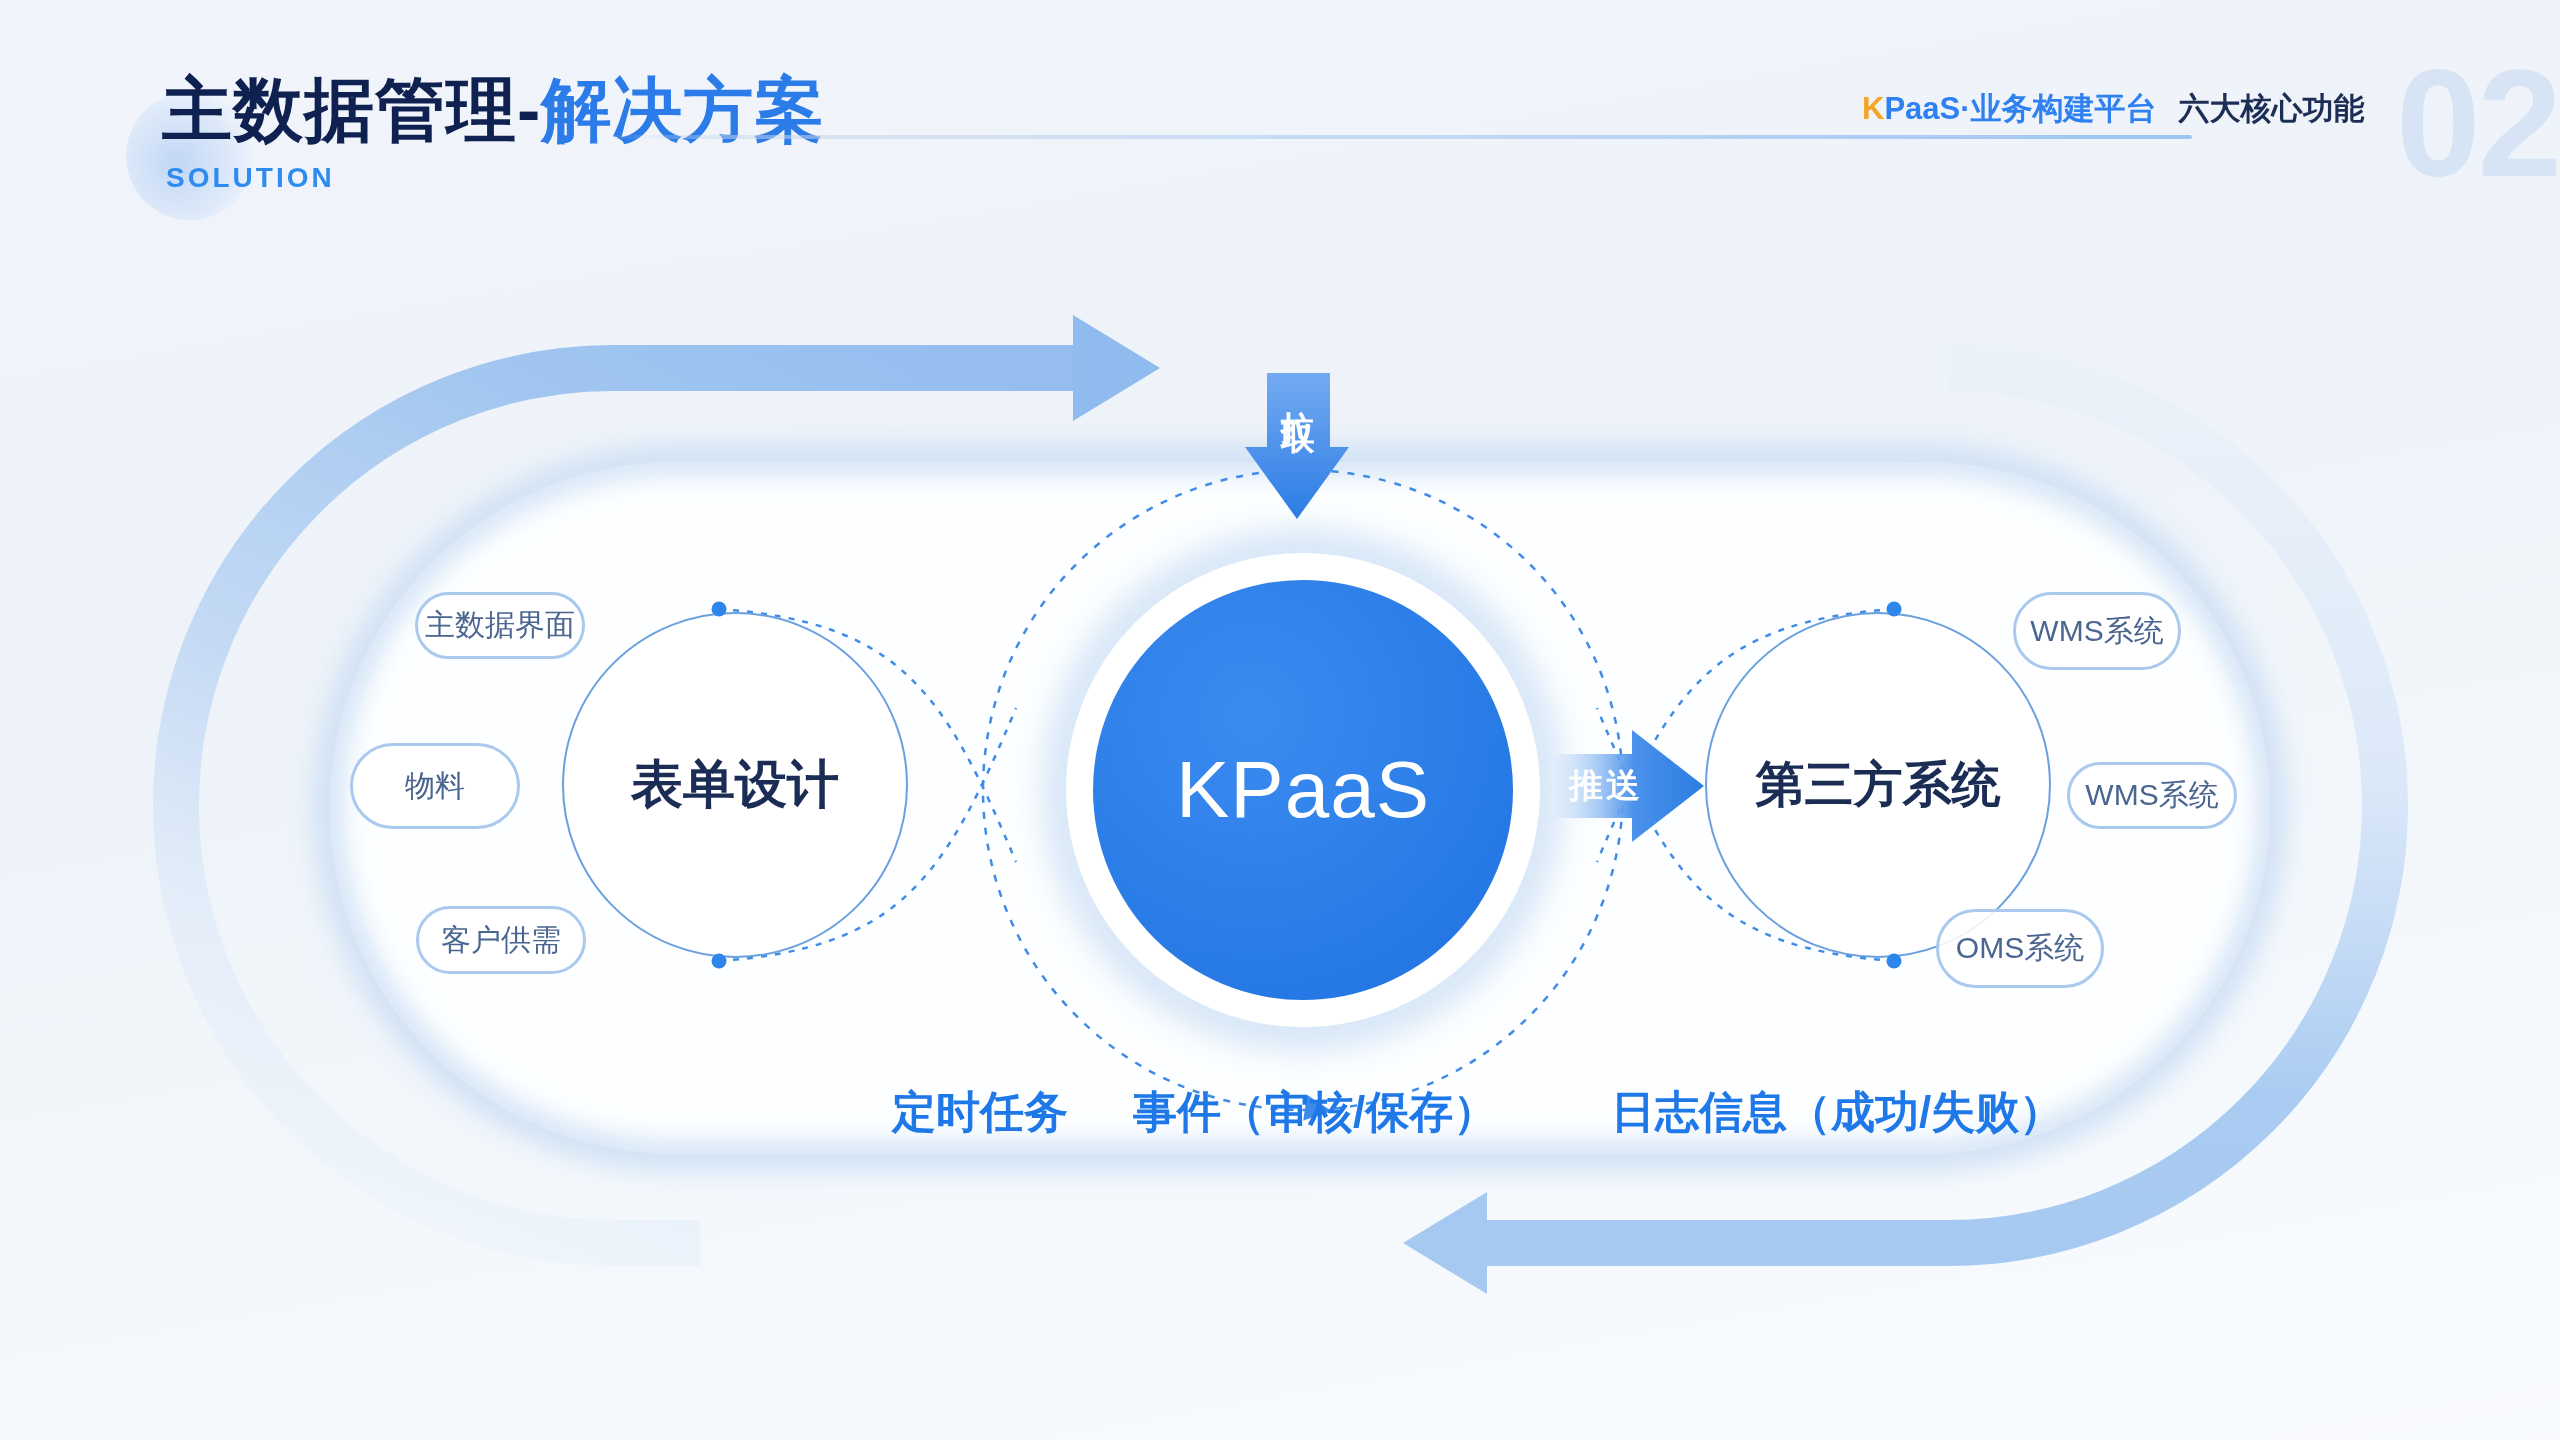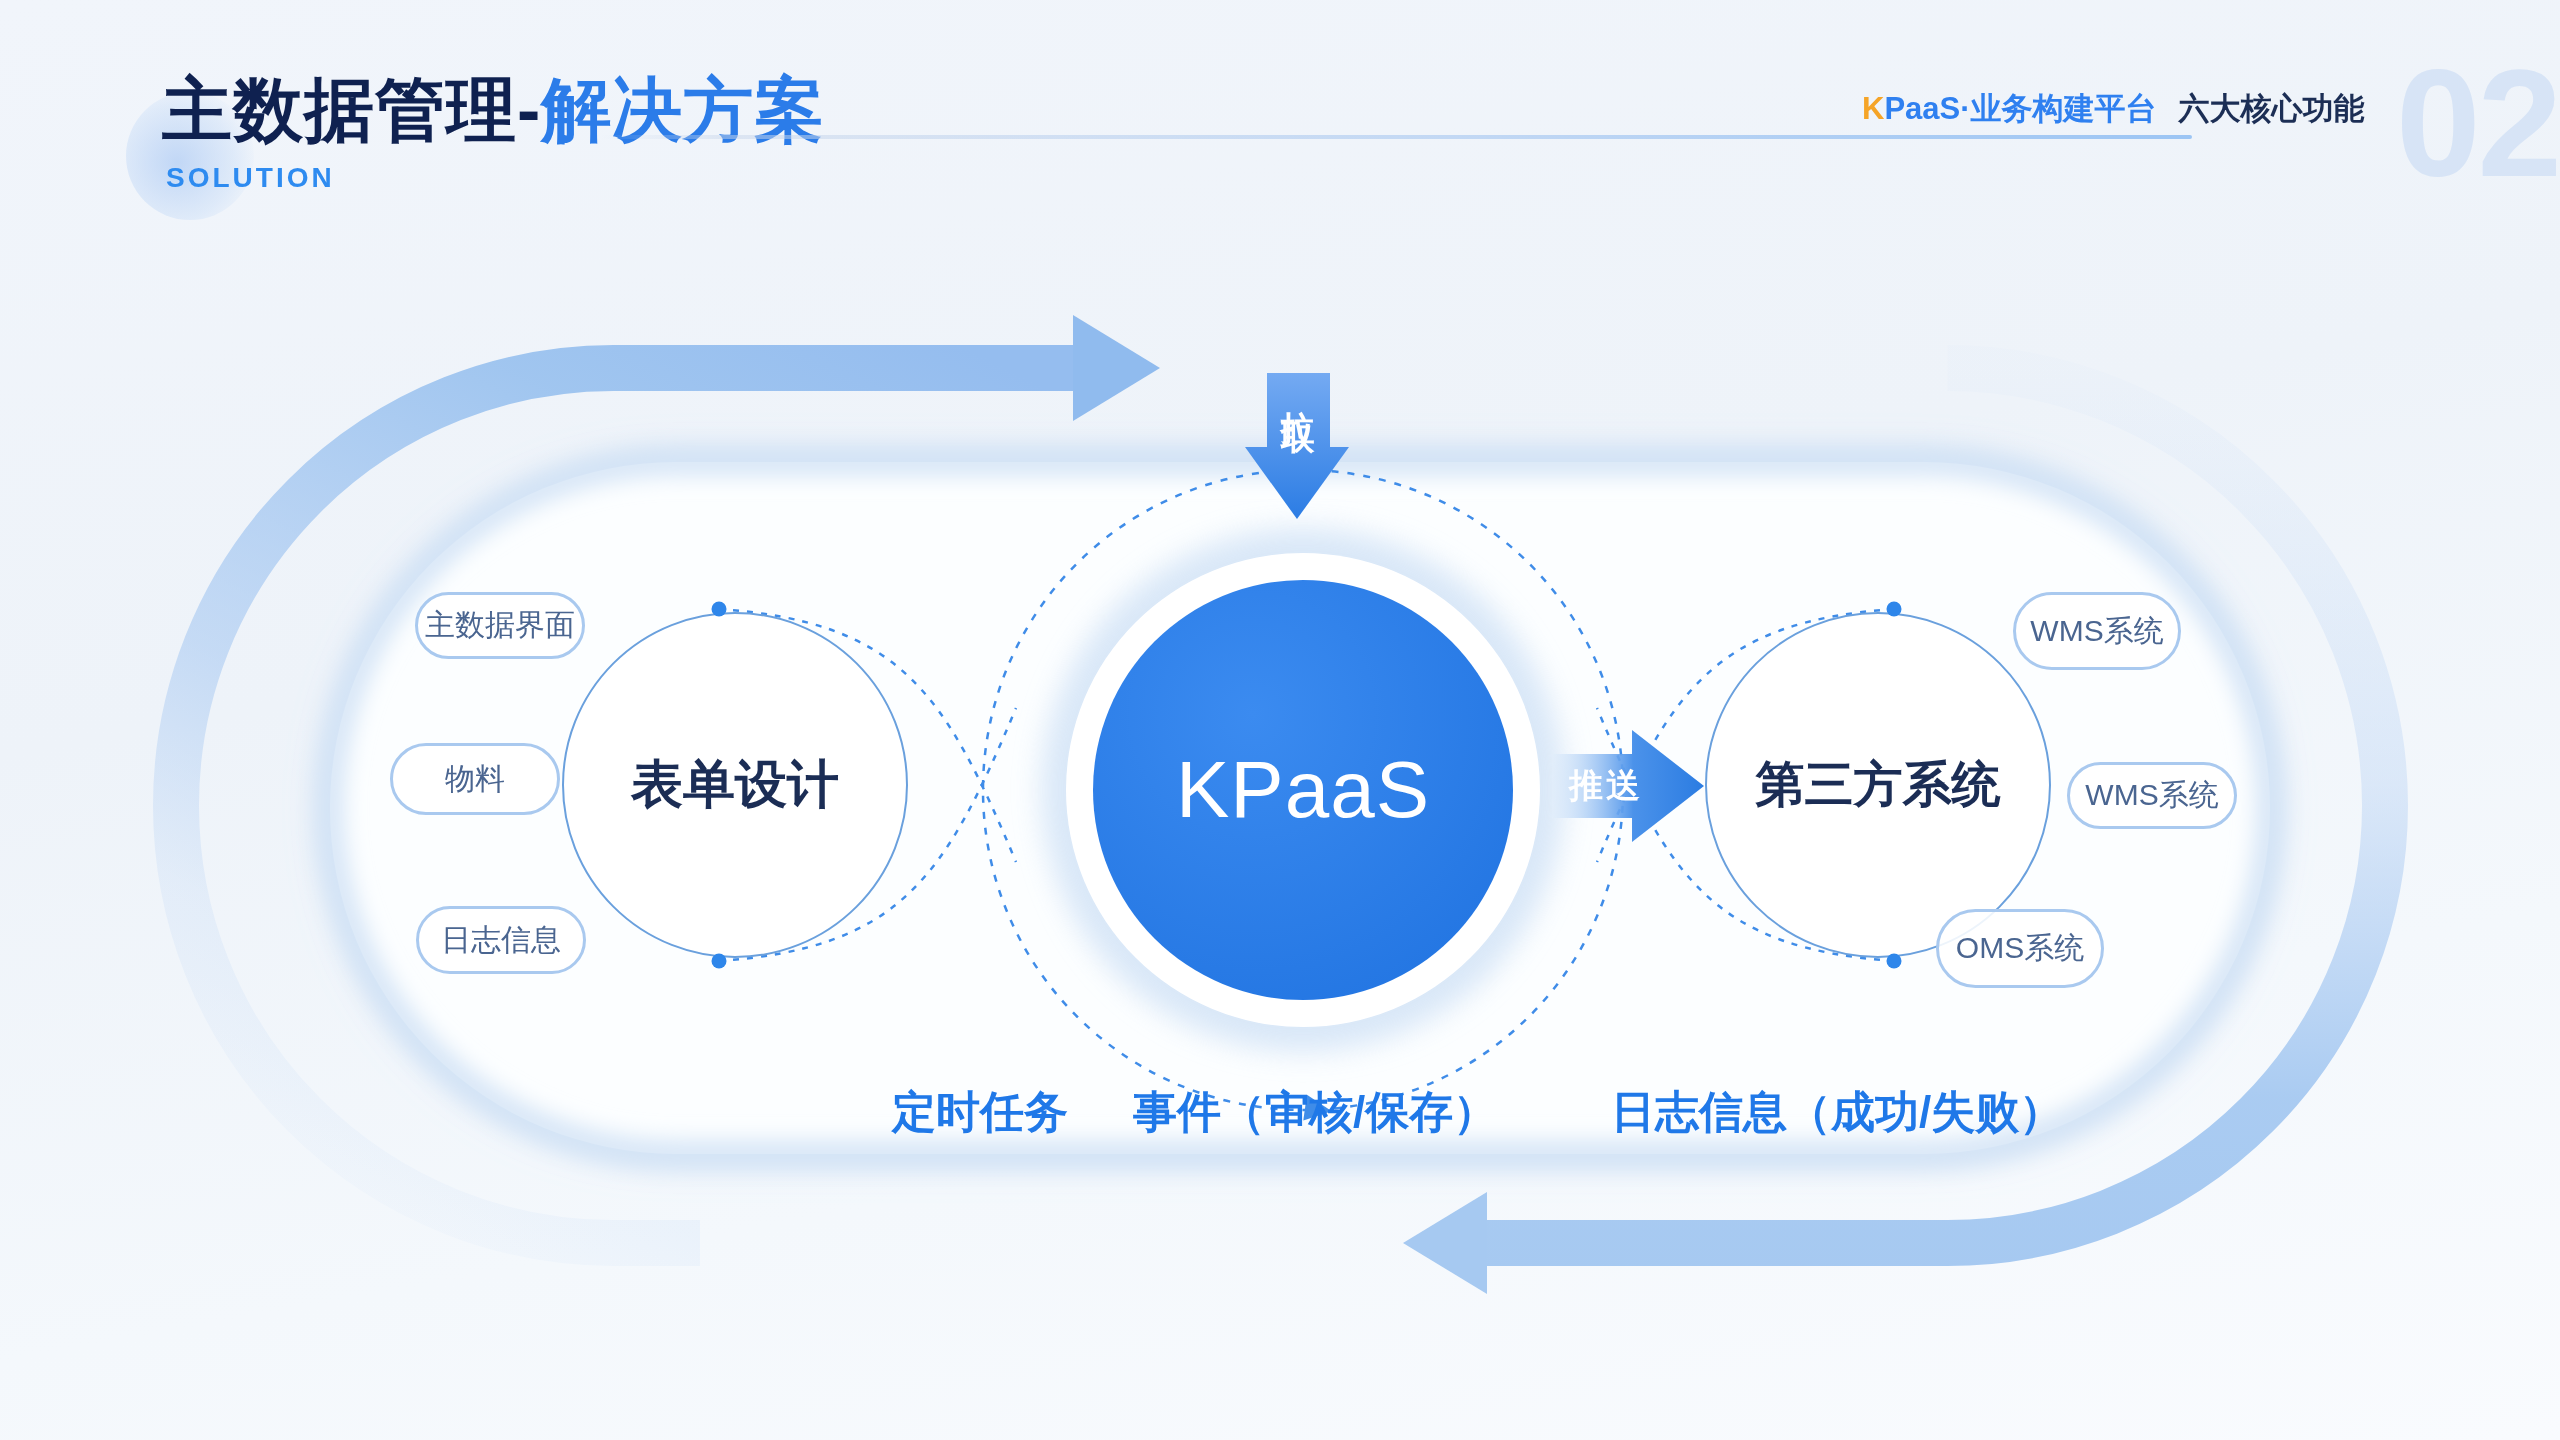--- a/index.html
+++ b/index.html
@@ -136,22 +136,22 @@
     <span class="t-main">主数据管理-</span><span class="t-accent">解决方案</span>
   </div>
   <div class="page-subtitle">SOLUTION</div>
   <div class="header-line"></div>
   <div class="brand">
     <span class="b-k">K</span><span class="b-rest">PaaS·业务构建平台</span><span class="b-suffix">六大核心功能</span>
   </div>
   <div class="page-number">02</div>
 
   <div class="pill" style="left:415px;top:592px;width:170px;height:67px;">主数据界面</div>
-  <div class="pill" style="left:390px;top:743px;width:170px;height:72px;">物料</div>
-  <div class="pill" style="left:416px;top:906px;width:170px;height:68px;">日志信息</div>
+  <div class="pill" style="left:350px;top:743px;width:170px;height:86px;">物料</div>
+  <div class="pill" style="left:416px;top:906px;width:170px;height:68px;">客户供需</div>
 
   <div class="pill" style="left:2013px;top:592px;width:168px;height:78px;">WMS系统</div>
   <div class="pill" style="left:2067px;top:762px;width:170px;height:67px;">WMS系统</div>
   <div class="pill" style="left:1936px;top:909px;width:168px;height:79px;">OMS系统</div>
 
   <div class="circle-label" style="left:535px;top:745px;width:400px;height:80px;font-size:52px;">表单设计</div>
   <div class="circle-label" style="left:1678px;top:745px;width:400px;height:80px;font-size:49px;">第三方系统</div>
   <div class="kpaas-label">KPaaS</div>
   <div class="pull-label">拉取</div>
   <div class="push-label">推送</div>

